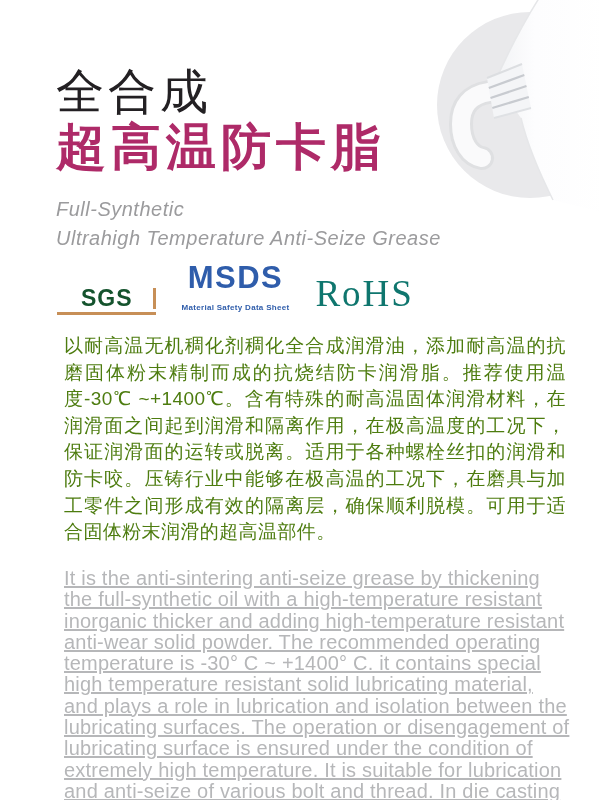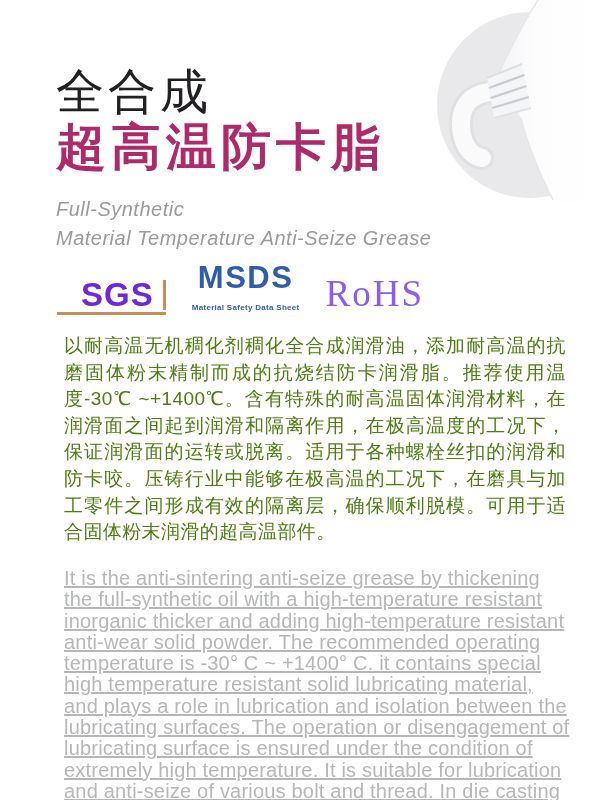--- a/index.html
+++ b/index.html
@@ -30,29 +30,29 @@
     font-size:20px;line-height:29px;letter-spacing:.5px;font-weight:500;
   }
 
   
   .logos{
     position:absolute;left:57px;top:254px;
     display:flex;align-items:flex-end;column-gap:26px;
   }
   .sgs{border-bottom:3px solid #c78f57;padding:0 0 2px 24px;}
   .sgs-text{
-    display:inline-block;font-size:33px;font-weight:700;color:#6d28d9;
+    display:inline-block;font-size:23px;font-weight:700;color:#14532d;
     letter-spacing:1px;line-height:.92;
-    border-right:3px solid #c78f57;padding-right:9px;
+    border-right:3px solid #c78f57;padding-right:20px;
   }
   .msds{display:flex;flex-direction:column;align-items:center;padding-bottom:3px;}
   .msds-label{font-size:31px;font-weight:800;color:#2f5dab;letter-spacing:1.5px;line-height:1;margin-top:8px;}
   .msds-caption{font-size:8px;font-weight:700;color:#2f5dab;letter-spacing:.3px;margin-top:10px;white-space:nowrap;}
   .rohs{
-    font-family:"Liberation Serif",serif;font-size:37px;color:#8b5cf6;
+    font-family:"Liberation Serif",serif;font-size:37px;color:#0f766e;
     letter-spacing:2px;line-height:1;padding-bottom:3px;
   }
 
   
   .desc-cn{
     position:absolute;left:64px;top:314px;width:502px;
     font-size:19px;line-height:26.6px;color:#4d7c0f;
     text-align:justify;letter-spacing:.4px;font-weight:500;
   }
   .desc-en{
@@ -93,21 +93,21 @@
       </g>
       <path d="M 57,118 L 94,108" stroke="#dfe1e4" stroke-width="2" fill="none"></path>
     </g>
   </svg>
 
   <div class="header">
     <div class="title-line1">全合成</div>
     <div class="title-line2">超高温防卡脂</div>
     <div class="subtitle">
       <div>Full-Synthetic</div>
-      <div>Material Temperature Anti-Seize Grease</div>
+      <div>Ultrahigh Temperature Anti-Seize Grease</div>
     </div>
   </div>
 
   <div class="logos">
     <div class="sgs">
       <span class="sgs-text">SGS</span>
     </div>
     <div class="msds">
       <span class="msds-label">MSDS</span>
       <span class="msds-caption">Material Safety Data Sheet</span>

